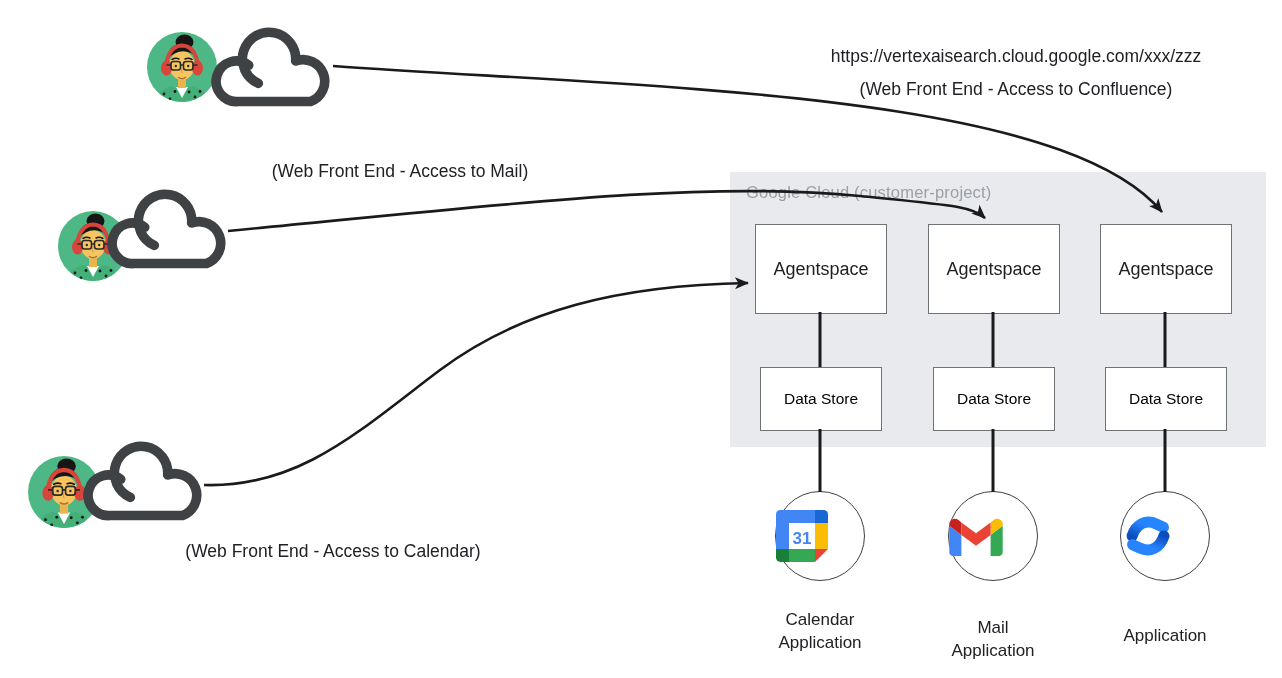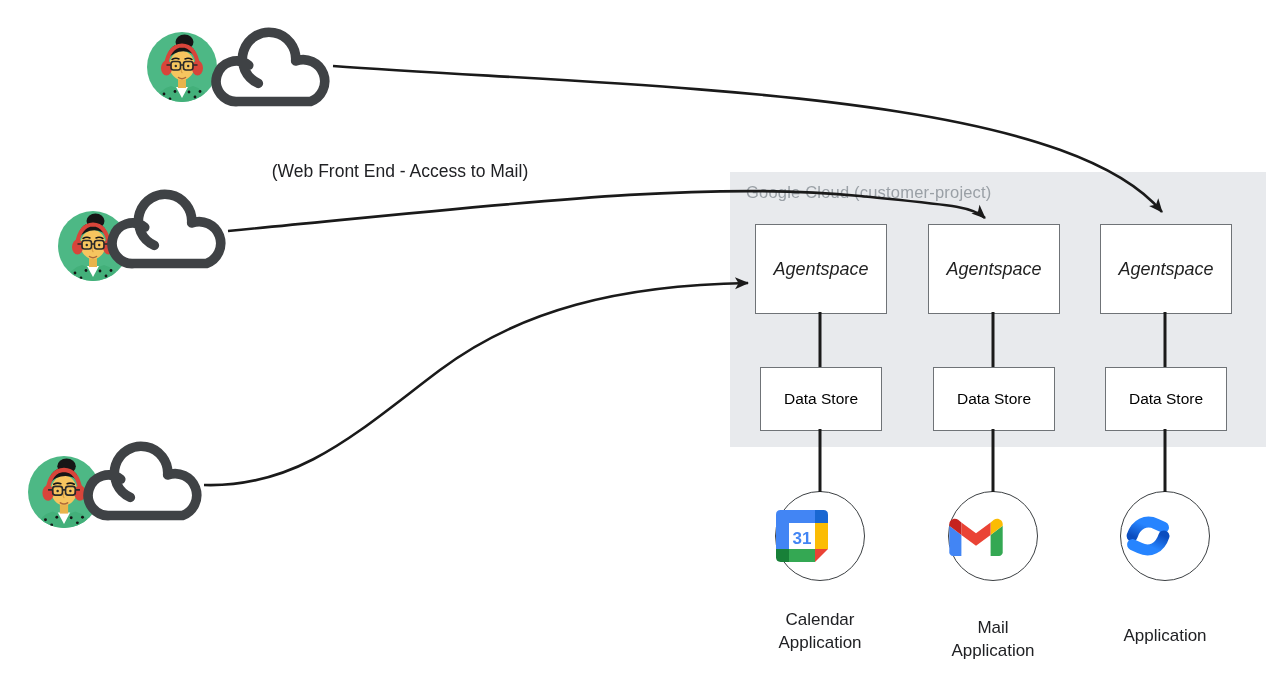--- a/index.html
+++ b/index.html
@@ -13,21 +13,21 @@
   .avatar-svg.big{width:72px;height:72px;}
   .cloud-svg{position:absolute;width:128px;height:91px;}
   
   .url-block{position:absolute;width:520px;text-align:center;font-size:17.5px;line-height:33px;color:#202124;}
   .url-line{white-space:nowrap;}
   
   .gc-container{position:absolute;left:730px;top:172px;width:536px;height:275px;background:#e8eaed;}
   .gc-label{position:absolute;left:746px;top:183px;font-size:16.5px;color:#9aa0a6;letter-spacing:.2px;}
   
   .agent-box{position:absolute;top:224px;width:130px;height:88px;background:#fff;border:1.5px solid #6f7377;
-    display:flex;align-items:center;justify-content:center;font-style:italic;font-size:18px;color:#1f1f1f;}
+    display:flex;align-items:center;justify-content:center;font-size:18px;color:#1f1f1f;}
   .ds-box{position:absolute;top:367px;width:120px;height:62px;background:#fff;border:1.5px solid #6f7377;
     display:flex;align-items:center;justify-content:center;font-size:15.5px;color:#000000;}
   
   .app-circle{position:absolute;top:491px;width:90px;height:90px;border-radius:50%;background:#fff;
     border:1.5px solid #3c4043;display:flex;align-items:center;justify-content:flex-start;box-sizing:border-box;}
   .app-label{position:absolute;width:170px;text-align:center;font-size:17px;line-height:23px;color:#202124;}
   
   #wires{position:absolute;left:0;top:0;width:1282px;height:678px;pointer-events:none;}
 </style>
 </head>
@@ -118,20 +118,24 @@
   </svg>
 
   <div class="abs" style="left:0;top:0;width:0;height:0;">
     <svg class="avatar-svg" style="left:147px;top:32px">
         <use href="#sym-avatar"></use>
       </svg>
     <svg class="cloud-svg" style="left:205px;top:24px">
         <use href="#sym-cloud"></use>
       </svg>
   </div>
+  <div class="url-block" style="left:756px;top:40px">
+    <div class="url-line">https://vertexaisearch.cloud.google.com/xxx/zzz</div>
+    <div class="url-line">(Web Front End - Access to Confluence)</div>
+  </div>
 
   <div class="abs" style="left:0;top:0;width:0;height:0;">
     <svg class="avatar-svg" style="left:58px;top:211px">
         <use href="#sym-avatar"></use>
       </svg>
     <svg class="cloud-svg" style="left:101px;top:186px">
         <use href="#sym-cloud"></use>
       </svg>
   </div>
   <div class="url-block" style="left:140px;top:155px">
@@ -140,20 +144,21 @@
 
   <div class="abs" style="left:0;top:0;width:0;height:0;">
     <svg class="avatar-svg big" style="left:28px;top:456px">
         <use href="#sym-avatar"></use>
       </svg>
     <svg class="cloud-svg" style="left:77px;top:438px">
         <use href="#sym-cloud"></use>
       </svg>
   </div>
   <div class="url-block" style="left:73px;top:535px">
+    <div class="url-line">(Web Front End - Access to Calendar)</div>
   </div>
 
   <div class="gc-container"></div>
   <div class="gc-label">Google Cloud (customer-project)</div>
 
   <div class="agent-box" style="left:755px">
       <span>Agentspace</span>
     </div>
   <div class="agent-box" style="left:928px">
       <span>Agentspace</span>

